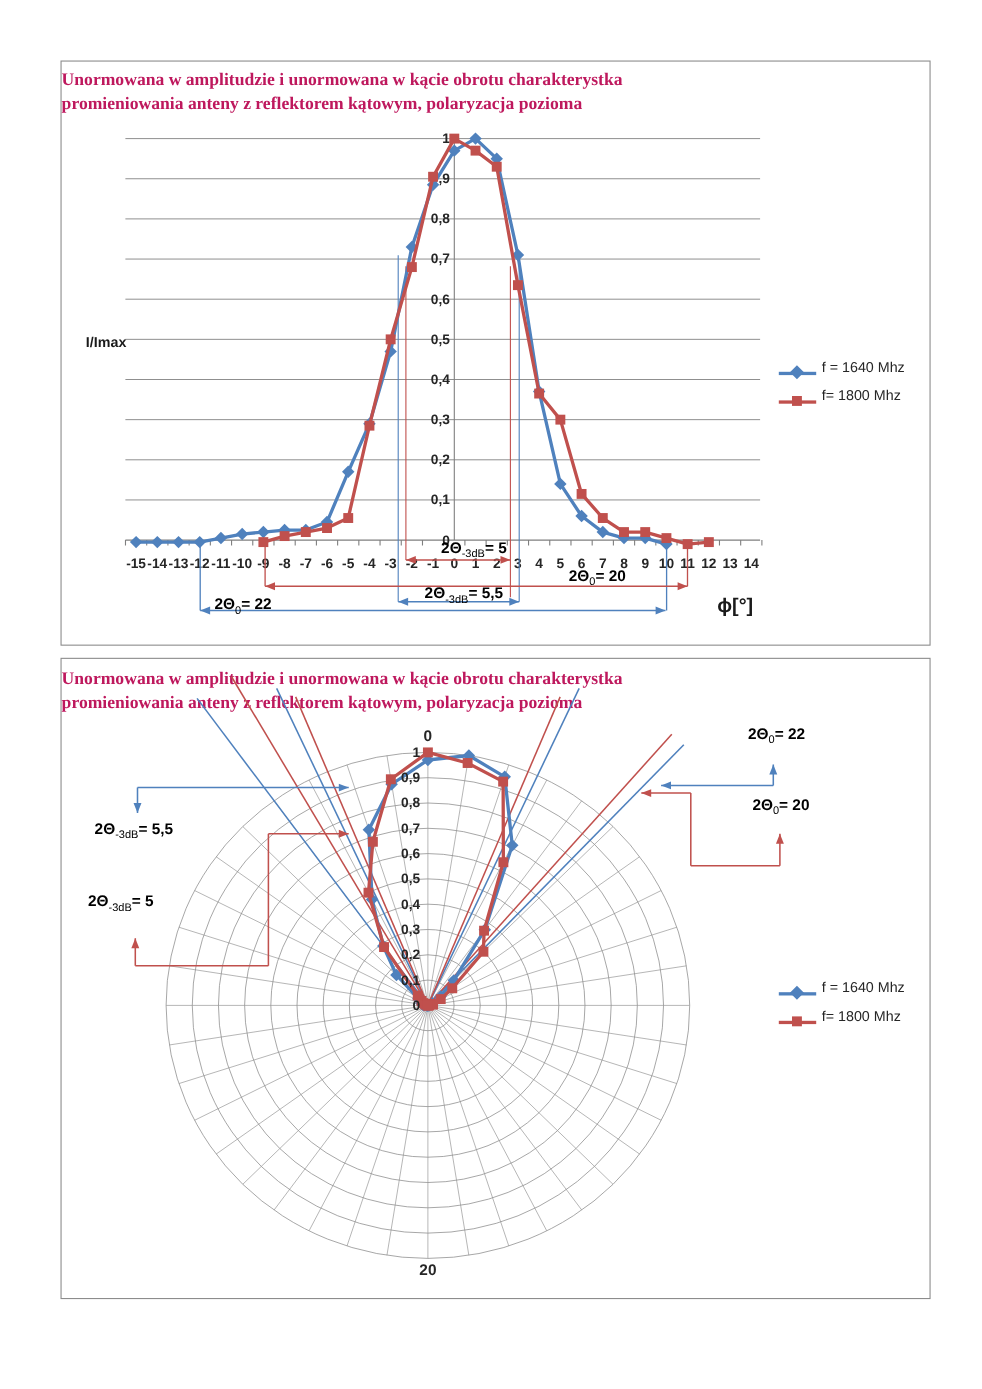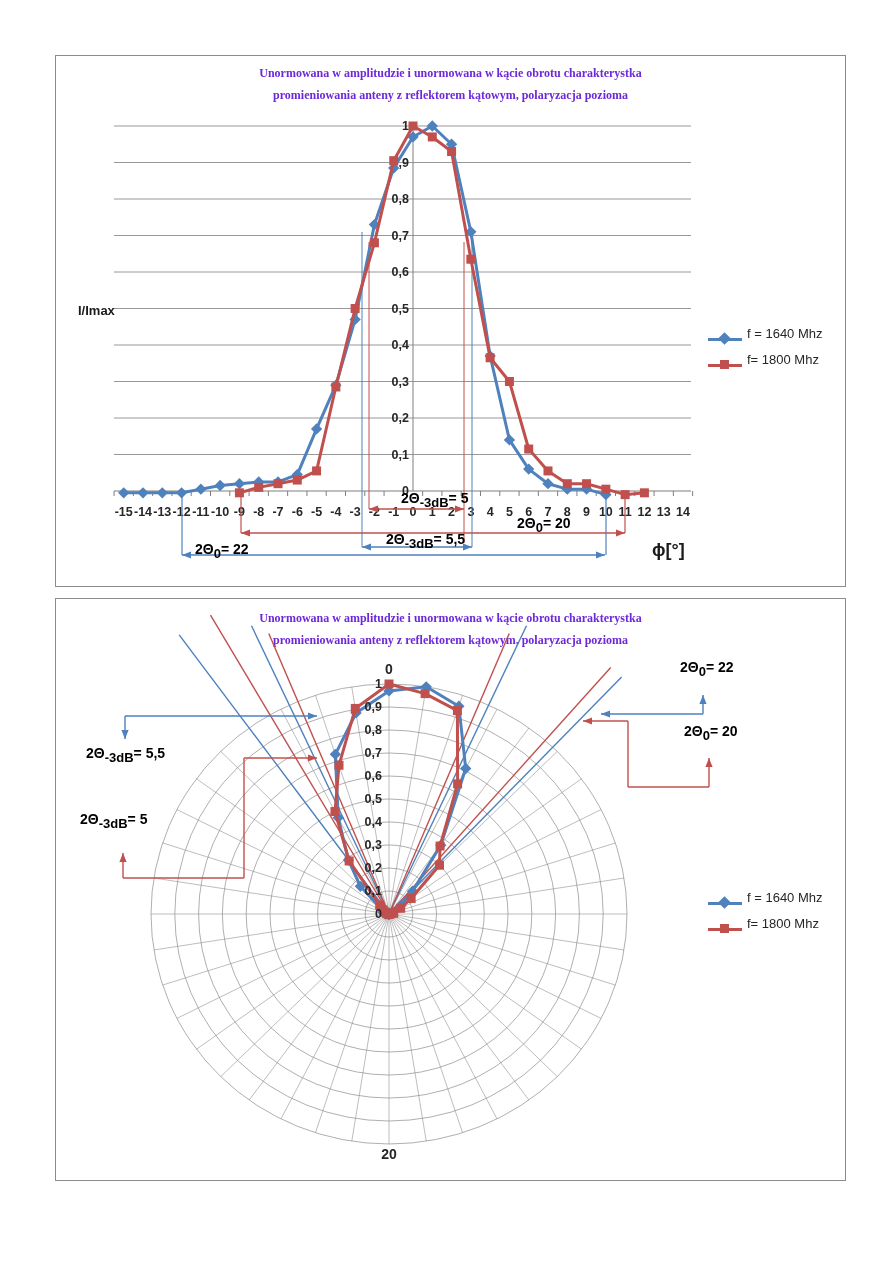--- a/index.html
+++ b/index.html
@@ -1,26 +1,26 @@
 <!DOCTYPE html>
 <html><head>
 <meta charset="utf-8">
 <style>
   html,body{margin:0;padding:0;background:#ffffff;}
   body{width:893px;height:1263px;position:relative;overflow:hidden;
        font-family:"Liberation Sans",sans-serif;}
   .panel{position:absolute;background:#fff;border:1px solid #8c8c8c;}
-  .ctitle{position:absolute;left:0;right:0;text-align:center;
+  .ctitle{position:absolute;left:0;right:0;text-align:left;
           font-family:"Liberation Serif",serif;font-weight:bold;
-          font-size:12px;line-height:22px;color:#6d28d9;}
+          font-size:16px;line-height:22px;color:#be185d;}
   .plot-svg{position:absolute;left:0;top:0;}
   .axis-label{position:absolute;font-weight:bold;font-size:13px;color:#1a1a1a;white-space:nowrap;}
   .phi-label{font-size:18px;}
   .ann{position:absolute;font-weight:bold;font-size:14px;color:#000;white-space:nowrap;}
-  .ann sub{font-size:13px;font-weight:bold;}
+  .ann sub{font-size:10px;font-weight:normal;}
   .legend{position:absolute;}
   .lrow{display:flex;align-items:flex-end;height:18px;margin-bottom:8px;}
   .lline{position:relative;width:34px;height:3px;display:inline-block;}
   .lmark{position:absolute;left:12px;top:-4px;width:9px;height:9px;display:inline-block;}
   .ldiamond{transform:rotate(45deg);}
   .ltext{margin-left:5px;font-size:13px;color:#262626;white-space:nowrap;}
 </style>
 </head>
 <body>
 

